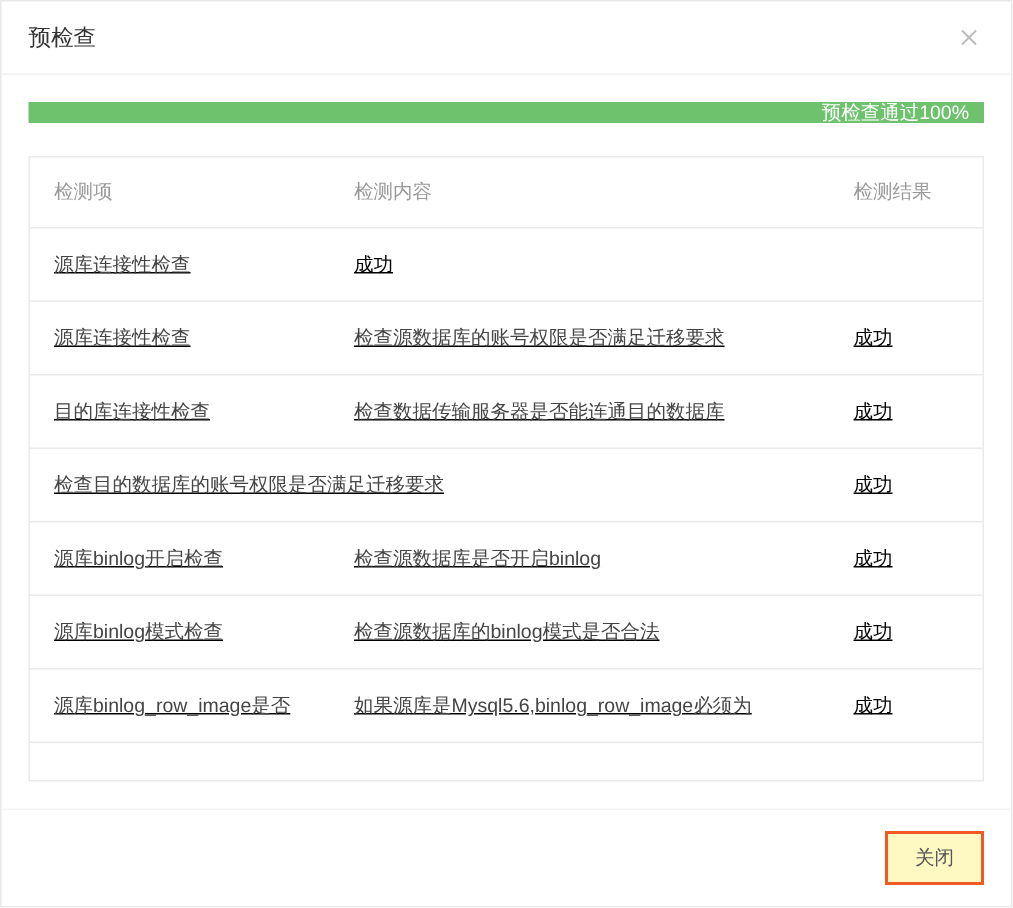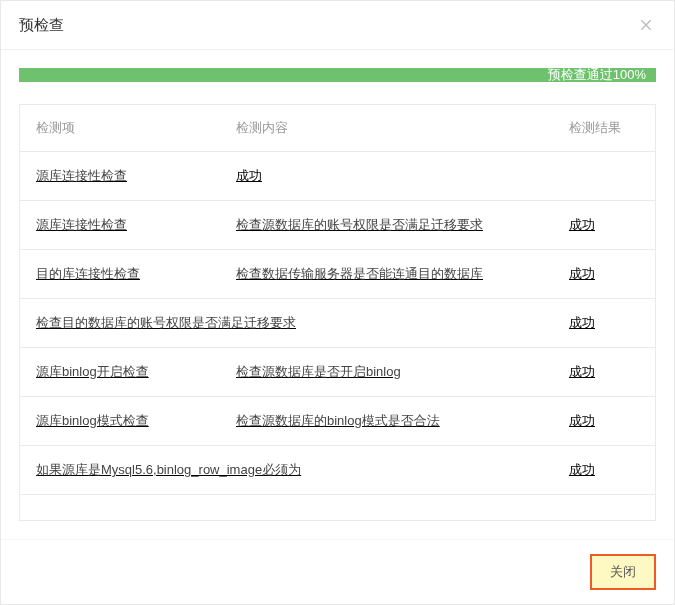--- a/index.html
+++ b/index.html
@@ -194,20 +194,21 @@
             <div class="col-item">源库binlog开启检查</div>
             <div class="col-content">检查源数据库是否开启binlog</div>
             <div class="col-result result-success">成功</div>
           </div>
           <div class="table-row">
             <div class="col-item">源库binlog模式检查</div>
             <div class="col-content">检查源数据库的binlog模式是否合法</div>
             <div class="col-result result-success">成功</div>
           </div>
           <div class="table-row">
+            <div class="col-item">源库binlog_row_image是否</div>
             <div class="col-content">如果源库是Mysql5.6,binlog_row_image必须为</div>
             <div class="col-result result-success">成功</div>
           </div>
           <div class="table-row"></div>
         </div>
     </div>
   </div>
 
   <div class="dialog-footer">
     <button class="close-button">关闭</button>

